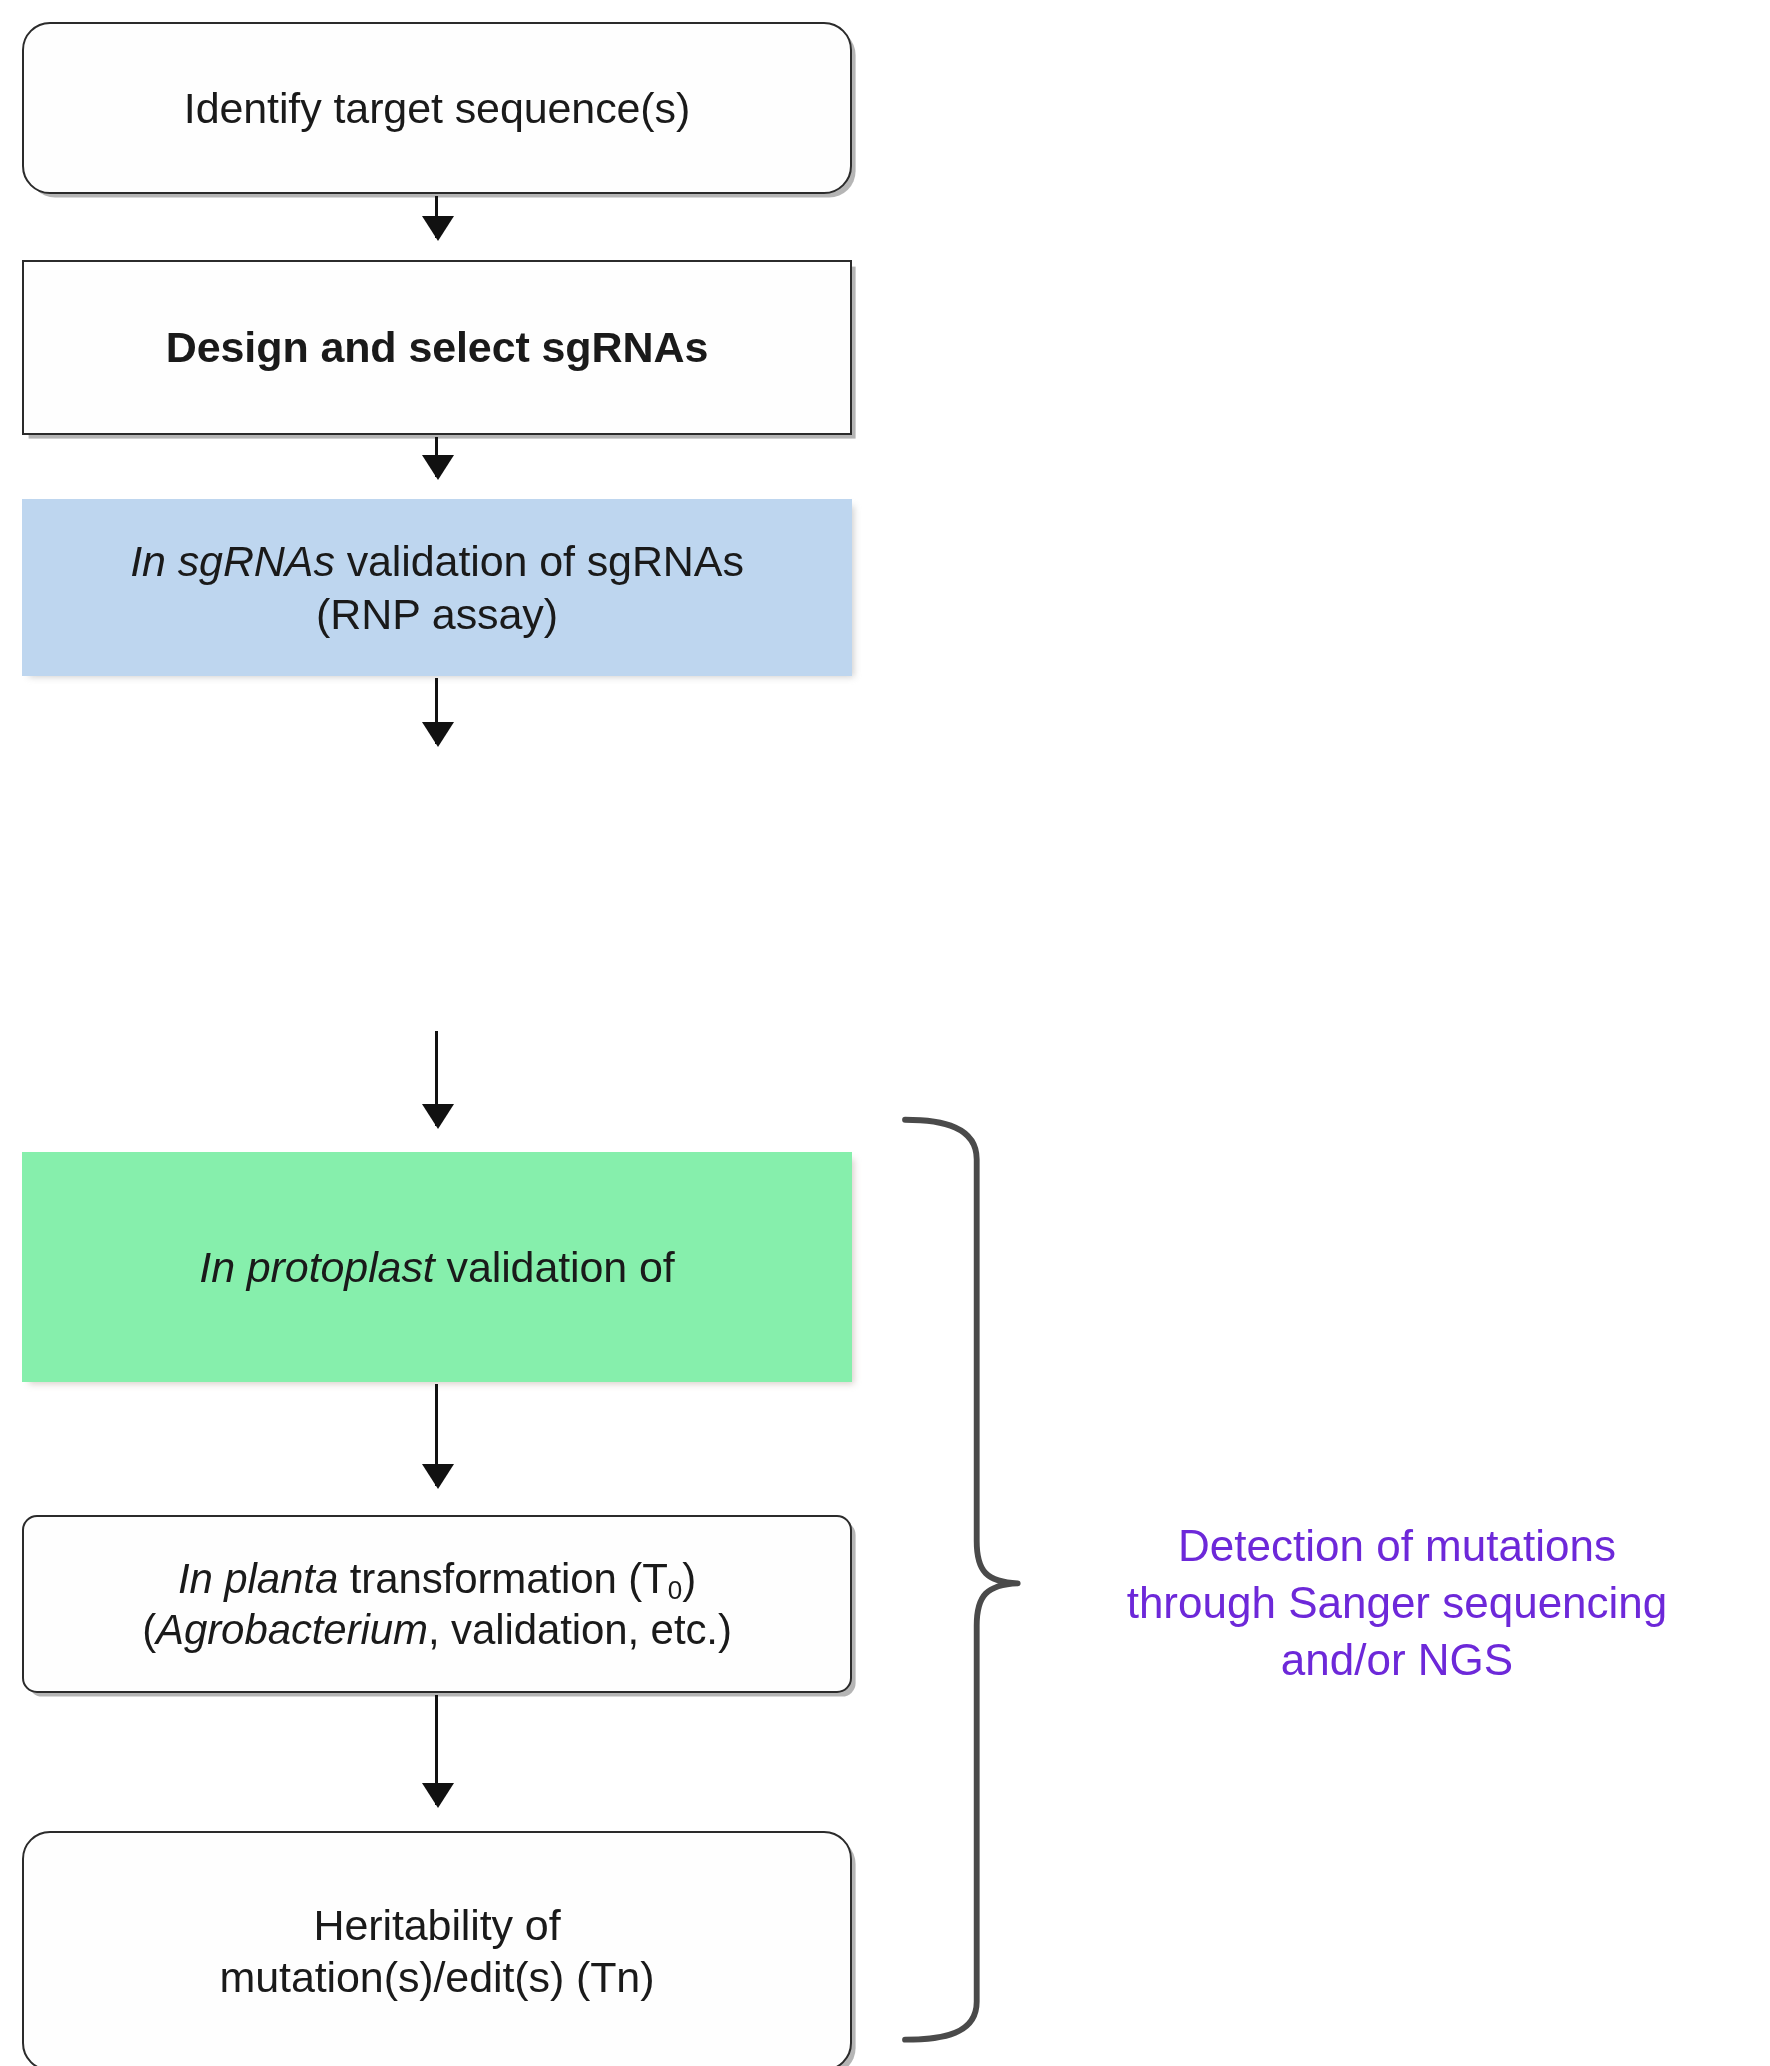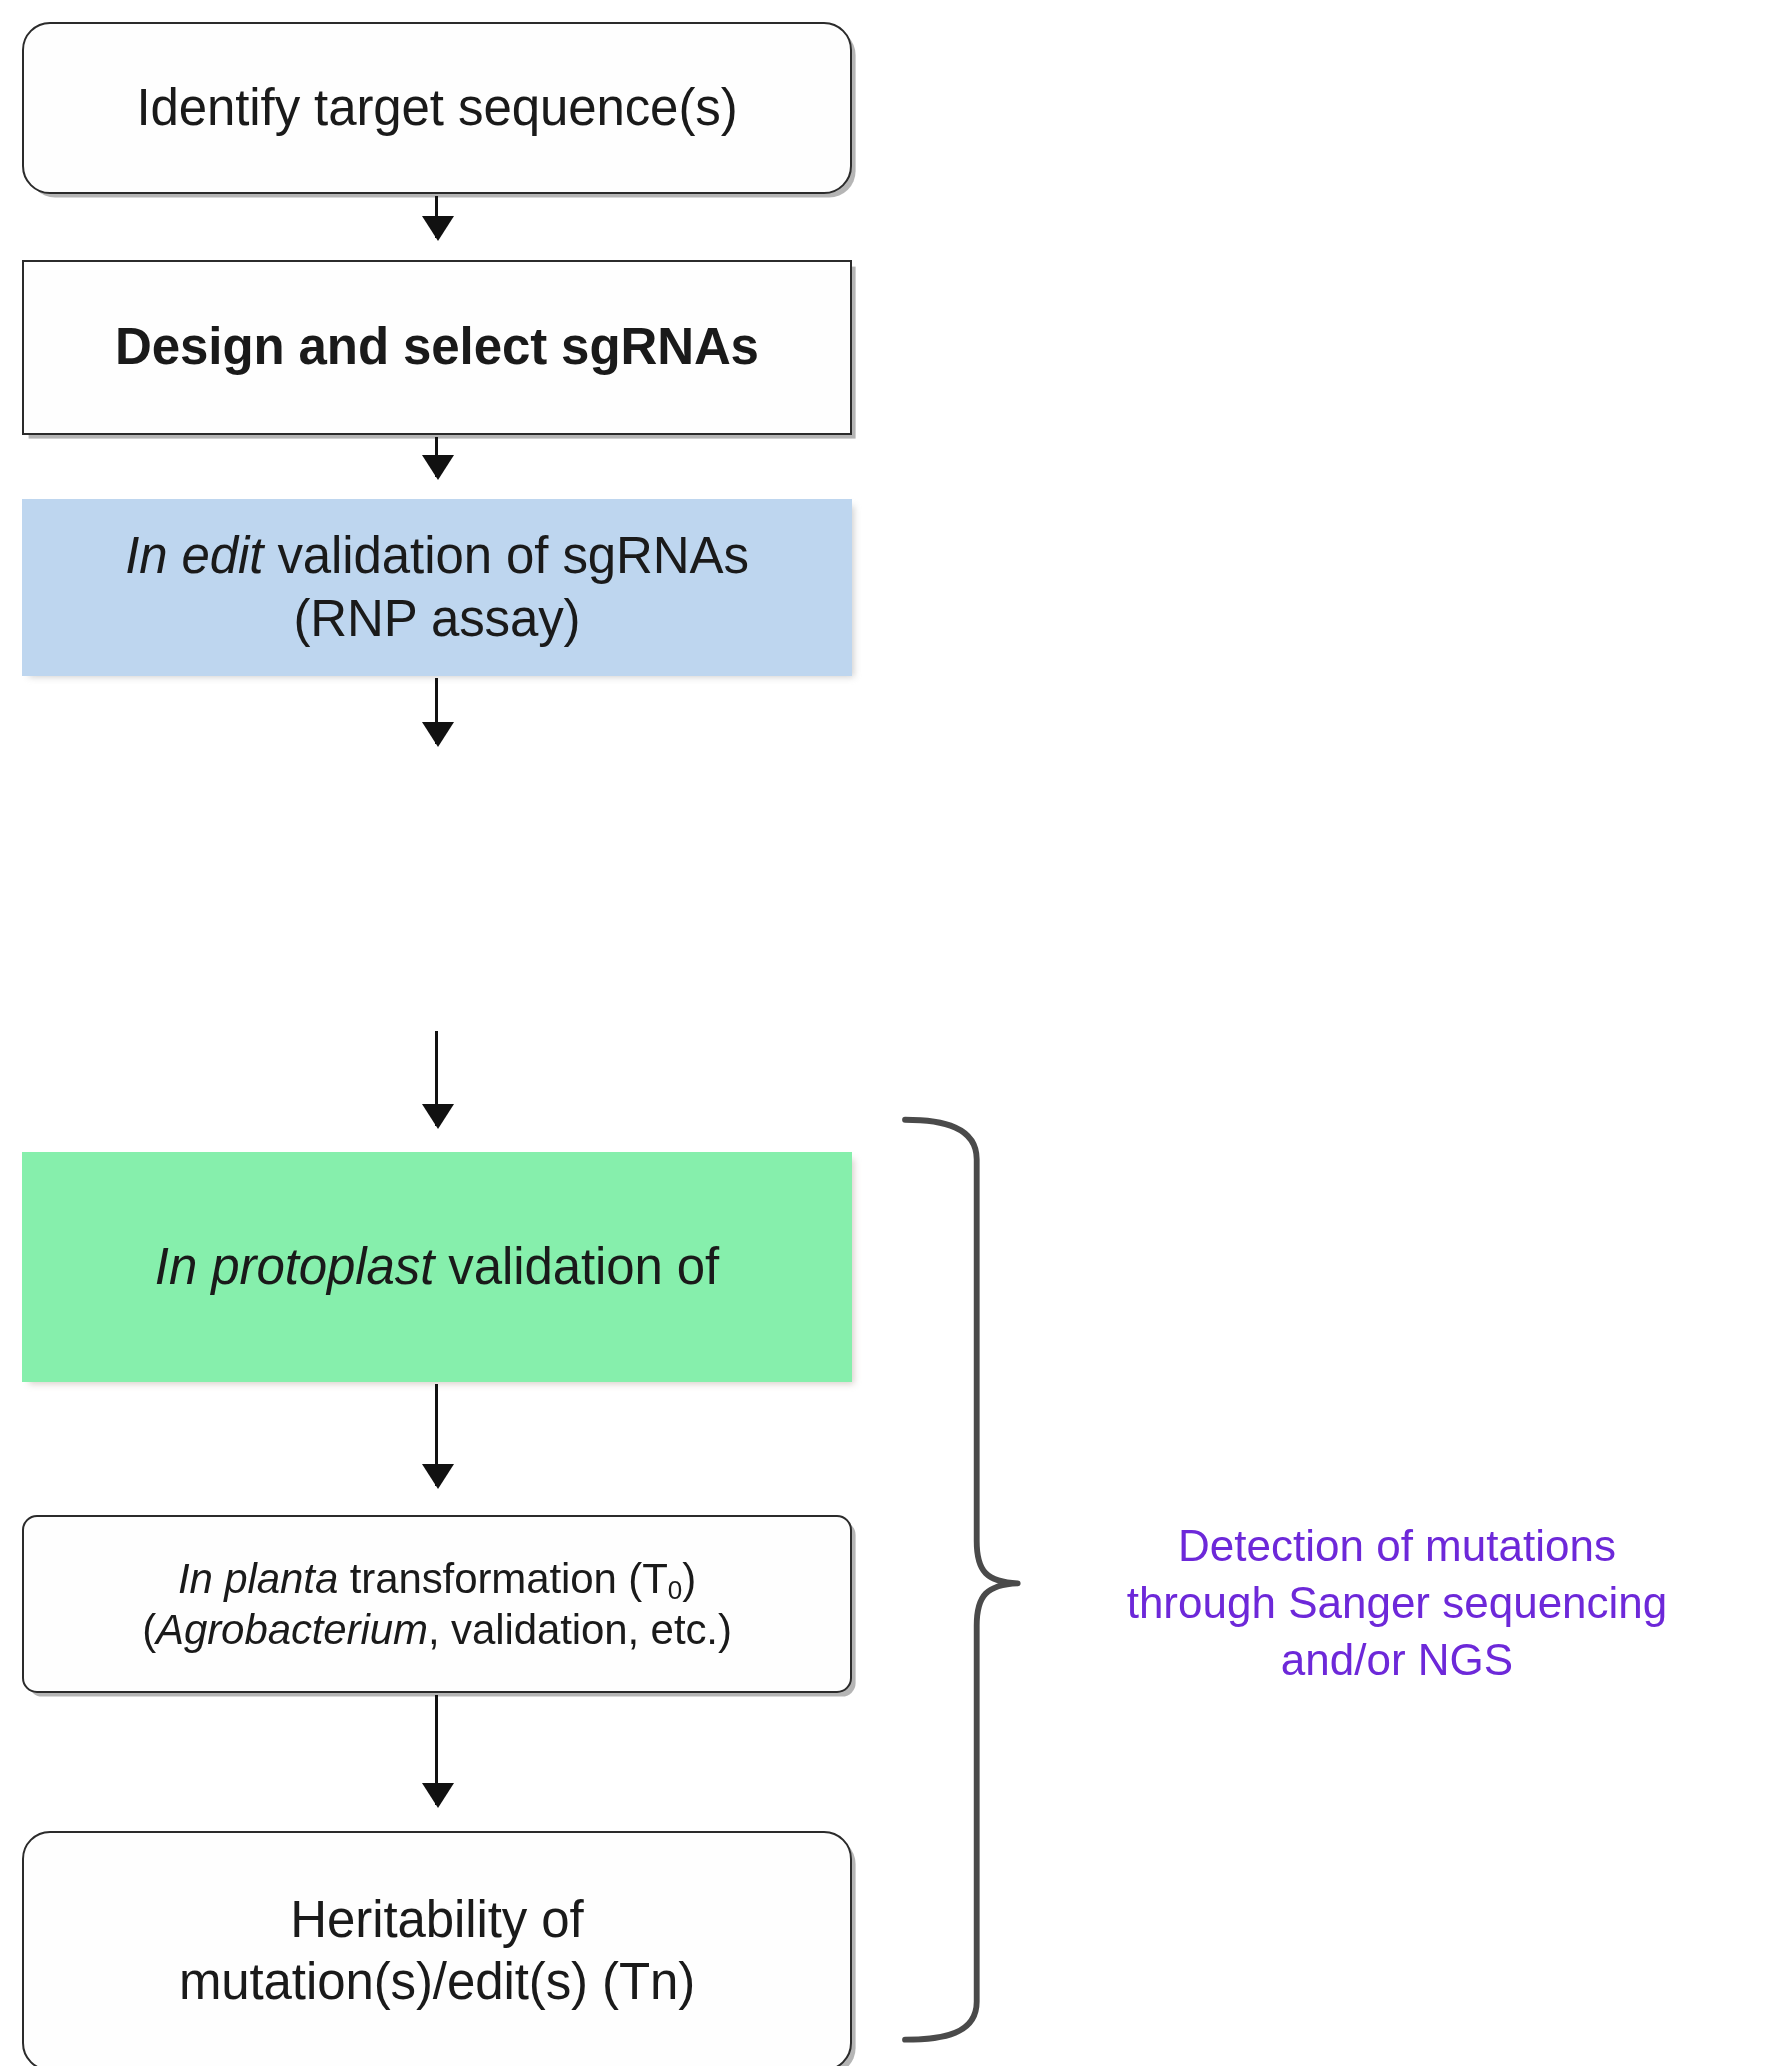--- a/index.html
+++ b/index.html
@@ -20,21 +20,21 @@
 
   
   .node {
     position: absolute;
     box-sizing: border-box;
     display: flex;
     align-items: center;
     justify-content: center;
     text-align: center;
     color: #1a1a1a;
-    font-size: 51px;
+    font-size: 43px;
     line-height: 1.22;
     letter-spacing: -0.1px;
     padding: 4.4px 13px;
   }
   .node .txt { display: block; width: 100%; }
   .node.plain {
     background: #fefefe;
     border: 2.2px solid #2b2b2b;
     box-shadow: 5.1px 5.1px 0 -1.5px rgba(120,120,120,0.55);
   }
@@ -102,21 +102,21 @@
   <div class="arrow" style="left:435px; top:196px; height:42px;"></div>
 
   <div class="node plain" style="left:22px; top:260px; width:830px; height:175px;font-weight:bold;">
     <span class="txt">Design and select sgRNAs</span>
   </div>
 
   <div class="arrow" style="left:435px; top:437px; height:40px;"></div>
 
   <div class="node fill-blue" style="left:22px; top:499px; width:830px; height:177px;">
     <span class="txt">
-      <span class="it">In edit</span><span> validation of sgRNAs</span><br>
+      <span class="it">In sgRNAs</span><span> validation of sgRNAs</span><br>
       <span>(RNP assay)</span>
     </span>
   </div>
 
   <div class="arrow" style="left:435px; top:678px; height:66px;"></div>
 
 
   <div class="arrow" style="left:435px; top:1031px; height:95px;"></div>
 
   <div class="node fill-orange" style="left:22px; top:1152px; width:830px; height:230px;">

